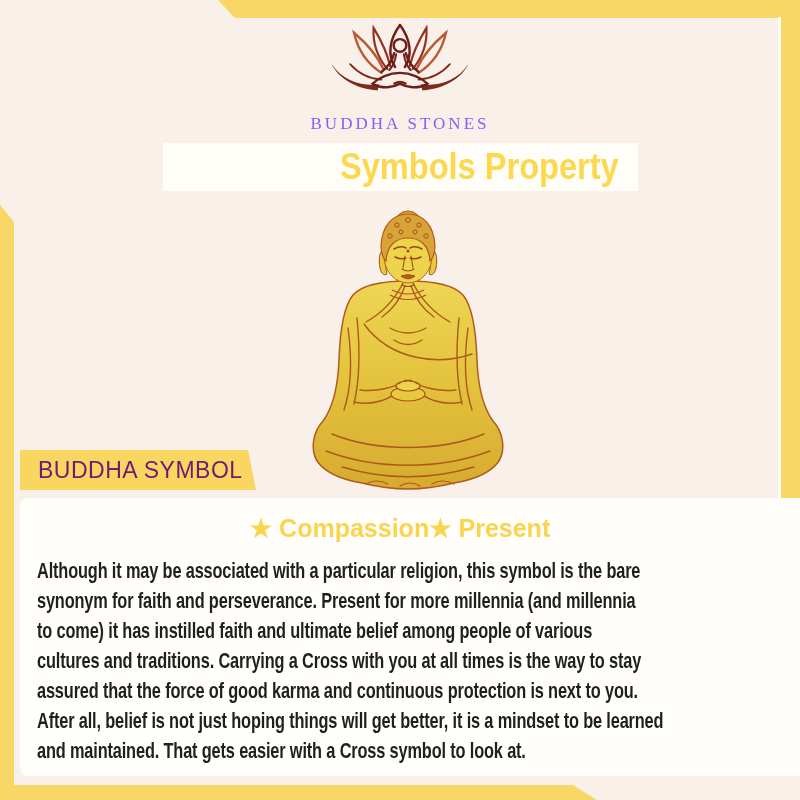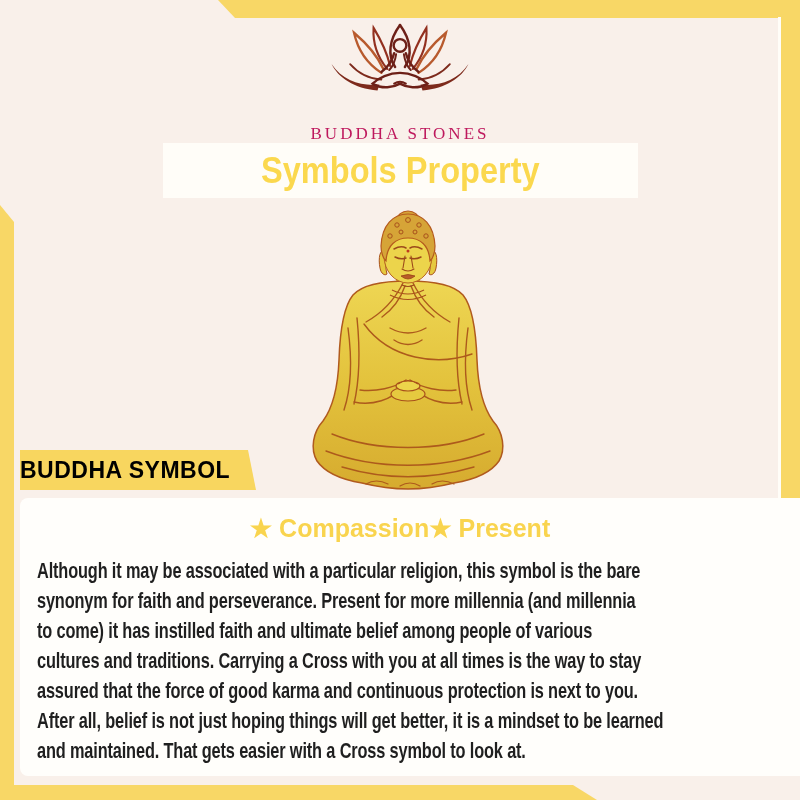--- a/index.html
+++ b/index.html
@@ -14,37 +14,37 @@
     clip-path:polygon(0 0,19px 0,19px 598px,0 577px);}
   .left-strip{left:0;top:205px;width:14px;height:595px;
     clip-path:polygon(0 0,14px 17px,14px 595px,0 595px);}
   .bottom-bar{left:0;top:785px;width:597px;height:15px;
     clip-path:polygon(0 0,573px 0,597px 15px,0 15px);}
   .gap-line{position:absolute;left:778px;top:17px;width:3px;height:482px;background:#fffdf8;}
 
   
   .logo-wrap{position:absolute;left:0;top:22px;width:800px;text-align:center;}
   .logo-svg{display:block;margin:0 auto;}
-  .brand-name{margin-top:12px;font-family:"Liberation Serif",serif;font-size:17px;
-    letter-spacing:3px;color:#be185d;font-weight:500;text-align:center;}
+  .brand-name{margin-top:2px;font-family:"Liberation Serif",serif;font-size:17px;
+    letter-spacing:3px;color:#8b5cf6;font-weight:500;text-align:center;}
 
   
-  .title-banner{position:absolute;left:163px;top:143px;width:475px;height:55px;
-    background:#fffdf8;display:flex;align-items:center;justify-content:center;}
+  .title-banner{position:absolute;left:163px;top:143px;width:475px;height:48px;
+    background:#fffdf8;display:flex;align-items:center;justify-content:flex-end;}
   .title-text{font-size:37px;font-weight:bold;color:#fbd84e;white-space:nowrap;
     transform:scaleX(.88);letter-spacing:0;}
 
   
   .statue{position:absolute;left:306px;top:208px;}
 
   
   .ribbon{position:absolute;left:20px;top:450px;width:236px;height:40px;background:#f8d65f;
     clip-path:polygon(0 0,228px 0,236px 40px,0 40px);}
-  .ribbon-label{display:block;line-height:40px;font-size:23px;
-    color:#000000;letter-spacing:.5px;font-weight:700;white-space:nowrap;}
+  .ribbon-label{display:block;padding-left:18px;line-height:40px;font-size:23px;
+    color:#701a75;letter-spacing:.5px;font-weight:400;white-space:nowrap;}
 
   
   .content-box{position:absolute;left:20px;top:498px;width:780px;height:278px;
     background:#fffefb;border-radius:8px 0 0 8px;}
   .traits-heading{position:absolute;left:0;top:16px;width:760px;text-align:center;
     font-size:25px;font-weight:bold;color:#f9d44e;white-space:nowrap;}
   .desc{position:absolute;left:17px;top:58px;}
   .desc-line{height:30px;line-height:30px;font-size:21.5px;font-weight:bold;color:#1f1f1f;
     white-space:nowrap;transform:scaleX(.76);transform-origin:0 50%;letter-spacing:-.2px;}
 </style>

